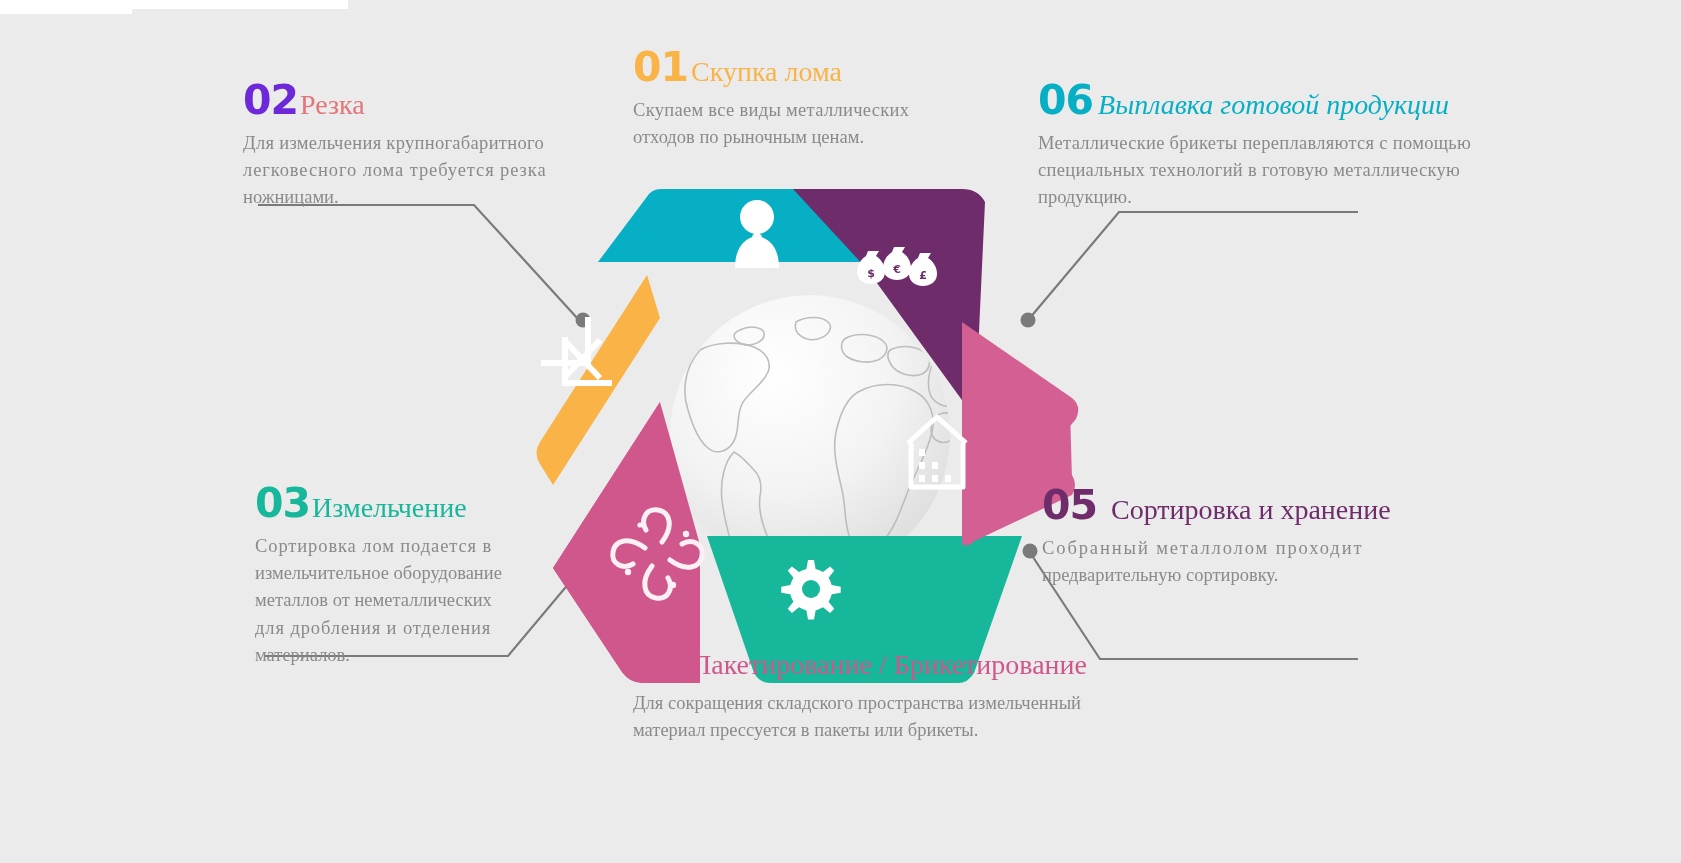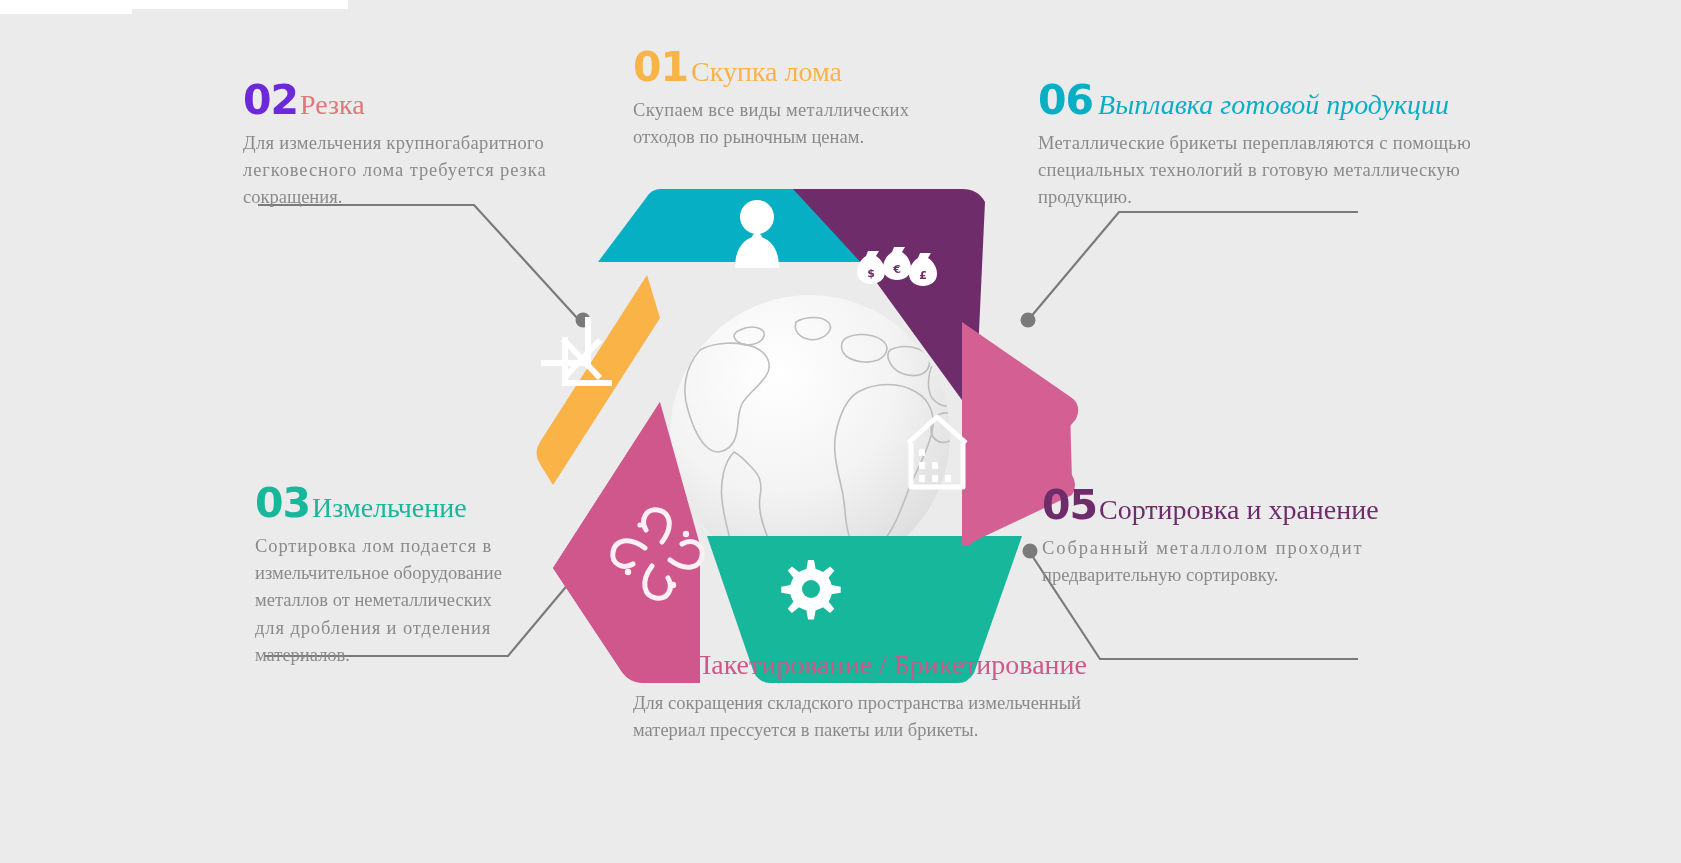--- a/index.html
+++ b/index.html
@@ -63,21 +63,21 @@
   #blk06{left:1038px;top:80px;width:500px;}
   #blk03{left:255px;top:483px;width:285px;}
   #blk05{left:1042px;top:485px;width:430px;}
   #blk04{left:633px;top:640px;width:500px;}
 
   #blk02 .bhead,#blk02 .bdesc{text-align:left;}
   #blk01 .bnum{margin-right:3px;}
   #blk02 .bnum{margin-right:2px;}
   #blk06 .bnum{margin-right:5px;}
   #blk03 .bnum{margin-right:2px;}
-  #blk05 .bnum{margin-right:2px;}
+  #blk05 .bnum{margin-right:14px;}
   #blk04 .bnum{margin-right:3px;}
 
   
   .spread1{letter-spacing:.9px;}
   .spread2{letter-spacing:1.9px;}
   .spread3{letter-spacing:.3px;}
 </style>
 </head>
 <body>
 
@@ -262,21 +262,21 @@
   </div>
 
   <div class="block" id="blk02">
     <div class="bhead">
       <span class="bnum" style="color: #6d28d9;">02</span>
       <span class="btitle" style="color: rgb(227, 118, 122);">Резка</span>
     </div>
     <div class="bdesc">
       <span class="jline spread3">Для измельчения крупногабаритного</span>
       <span class="jline spread1">легковесного лома требуется резка</span>
-      <span class="jline">сокращения.</span>
+      <span class="jline">ножницами.</span>
     </div>
   </div>
 
   <div class="block" id="blk06">
     <div class="bhead">
       <span class="bnum" style="color: rgb(6, 175, 196);">06</span>
       <span class="btitle" style="color: rgb(6, 175, 196); font-style: italic;">Выплавка готовой продукции</span>
     </div>
     <div class="bdesc">
       <span class="jline spread3">Металлические брикеты переплавляются с помощью</span>

